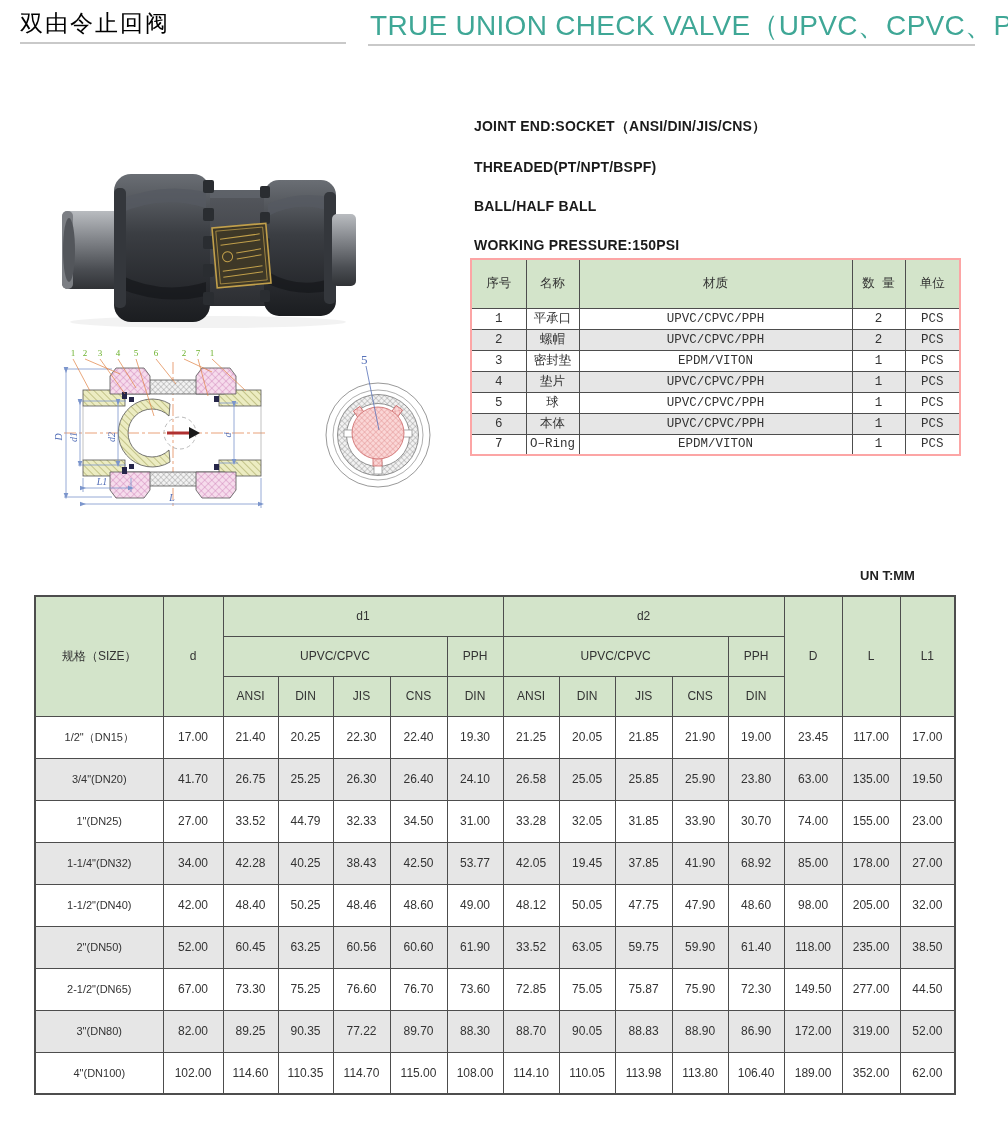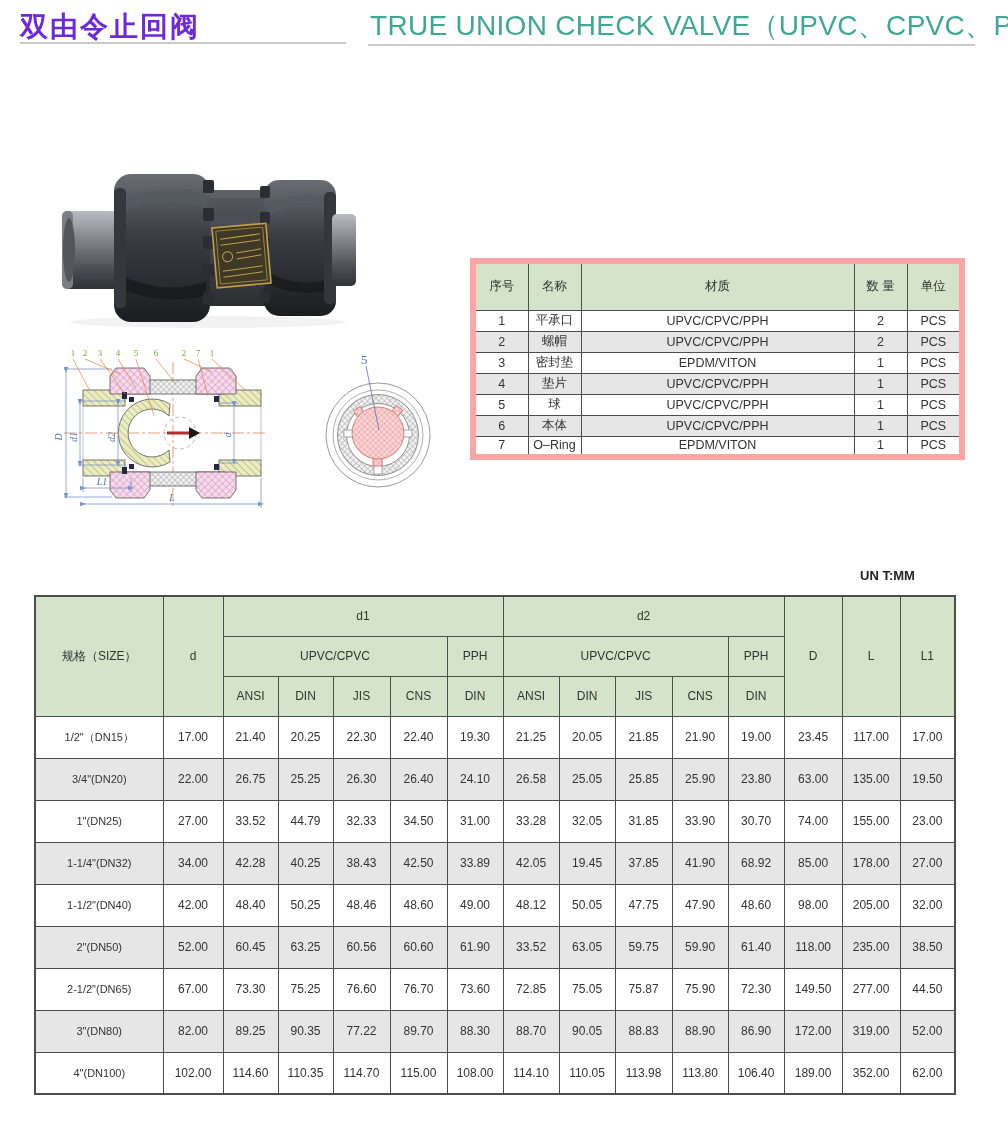--- a/index.html
+++ b/index.html
@@ -1,40 +1,40 @@
 <!DOCTYPE html>
 <html><head>
 <meta charset="utf-8">
 <style>
   html,body{margin:0;padding:0;background:#fff;}
   .page{position:relative;width:1008px;height:1132px;background:#fff;overflow:hidden;
         font-family:"Liberation Sans","DejaVu Sans",sans-serif;color:#333;}
 
   
-  .title-cn{position:absolute;left:20px;top:8px;font-size:28px;font-weight:bold;color:#6d28d9;letter-spacing:2px;}
+  .title-cn{position:absolute;left:20px;top:8px;font-size:23px;font-weight:normal;color:#000000;letter-spacing:2px;}
   .rule-cn{position:absolute;left:20px;top:42px;width:326px;height:2px;background:#c9c9c9;}
   .title-en{position:absolute;left:370px;top:7px;font-size:28px;font-weight:500;color:#3FA796;letter-spacing:.3px;white-space:nowrap;}
   .rule-en{position:absolute;left:368px;top:44px;width:607px;height:2px;background:#c9c9c9;}
 
   
   .photo{position:absolute;left:58px;top:148px;width:300px;height:182px;}
   .drawing{position:absolute;left:28px;top:338px;width:440px;height:195px;}
 
   
   .specs{position:absolute;left:474px;top:118px;}
   .spec-line{font-size:14px;font-weight:bold;color:#1a1a1a;margin:0 0 23px 0;letter-spacing:.2px;white-space:nowrap;}
 
   
   table{border-collapse:collapse;table-layout:fixed;}
   th,td{border:1px solid #4d4d4d;padding:0;text-align:center;overflow:hidden;white-space:nowrap;}
   th{background:#D3E4CA;font-weight:normal;color:#333;}
   tr.alt td{background:#E6E6E6;}
 
   
-  .parts-table{position:absolute;left:470px;top:258px;width:489px;font-size:12.5px;border:6px solid #fca5a5;}
+  .parts-table{position:absolute;left:470px;top:258px;width:489px;font-size:12.5px;border:2px solid #fca5a5;font-family:Liberation Mono, monospace;}
   .parts-table thead tr{height:49px;}
   .parts-table tbody tr{height:21px;}
 
   
   .unit-note{position:absolute;left:860px;top:568px;font-size:13px;font-weight:bold;color:#222;}
 
   
   .dim-table{position:absolute;left:34px;top:595px;width:920px;font-size:12px;border:2px solid #4d4d4d;}
   .dim-table thead tr{height:40px;}
   .dim-table tbody tr{height:42px;}
@@ -108,20 +108,26 @@
           <line x1="7" y1="18" x2="47" y2="16"></line>
         <circle cx="13" cy="30" r="5"></circle>
         <line x1="22" y1="27" x2="47" y2="25"></line>
           <line x1="22" y1="33" x2="47" y2="31"></line>
         <line x1="7" y1="44" x2="47" y2="42"></line>
           <line x1="7" y1="50" x2="47" y2="48"></line>
       </g>
     </g>
   </svg>
 
+  <div class="specs">
+    <p class="spec-line">JOINT END:SOCKET（ANSI/DIN/JIS/CNS）</p>
+    <p class="spec-line">THREADED(PT/NPT/BSPF)</p>
+    <p class="spec-line">BALL/HALF BALL</p>
+    <p class="spec-line">WORKING PRESSURE:150PSI</p>
+  </div>
 
   <table class="parts-table">
     <colgroup>
         <col style="width:55px">
         <col style="width:53px">
         <col style="width:273px">
         <col style="width:53px">
         <col style="width:55px">
       </colgroup>
     <thead>
@@ -372,21 +378,21 @@
           <td>20.05</td>
           <td>21.85</td>
           <td>21.90</td>
           <td>19.00</td>
           <td>23.45</td>
           <td>117.00</td>
           <td>17.00</td>
         </tr>
         <tr class="alt">
           <td class="first">3/4"(DN20)</td>
-          <td>22.00</td>
+          <td>41.70</td>
           <td>26.75</td>
           <td>25.25</td>
           <td>26.30</td>
           <td>26.40</td>
           <td>24.10</td>
           <td>26.58</td>
           <td>25.05</td>
           <td>25.85</td>
           <td>25.90</td>
           <td>23.80</td>
@@ -411,21 +417,21 @@
           <td>155.00</td>
           <td>23.00</td>
         </tr>
         <tr class="alt">
           <td class="first">1-1/4"(DN32)</td>
           <td>34.00</td>
           <td>42.28</td>
           <td>40.25</td>
           <td>38.43</td>
           <td>42.50</td>
-          <td>33.89</td>
+          <td>53.77</td>
           <td>42.05</td>
           <td>19.45</td>
           <td>37.85</td>
           <td>41.90</td>
           <td>68.92</td>
           <td>85.00</td>
           <td>178.00</td>
           <td>27.00</td>
         </tr>
         <tr>

